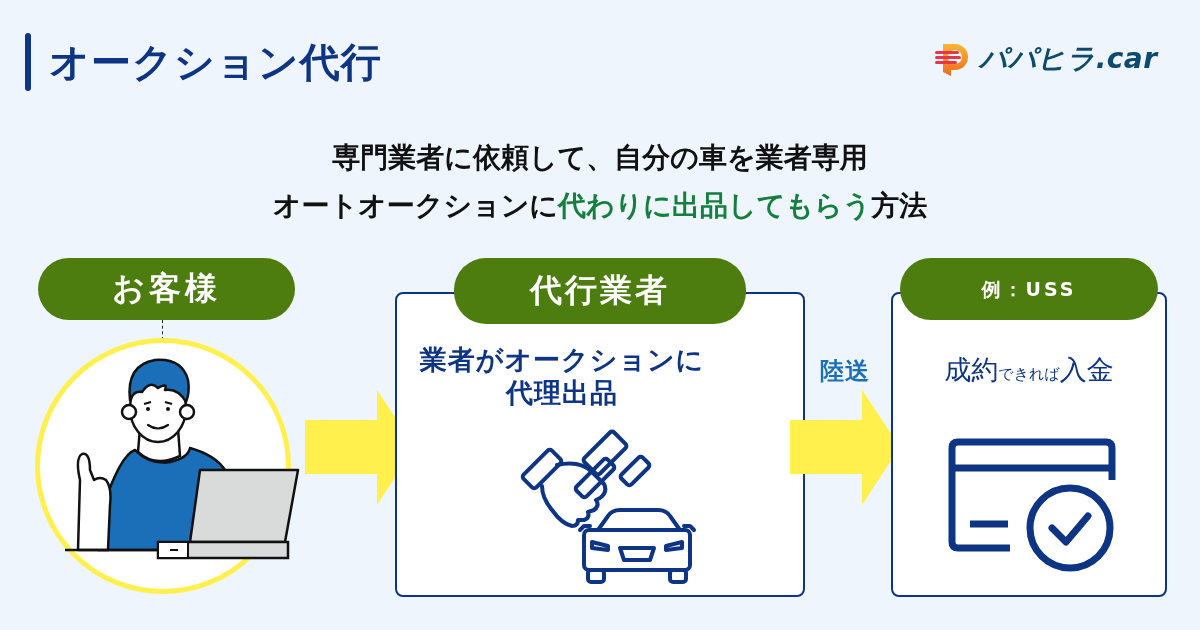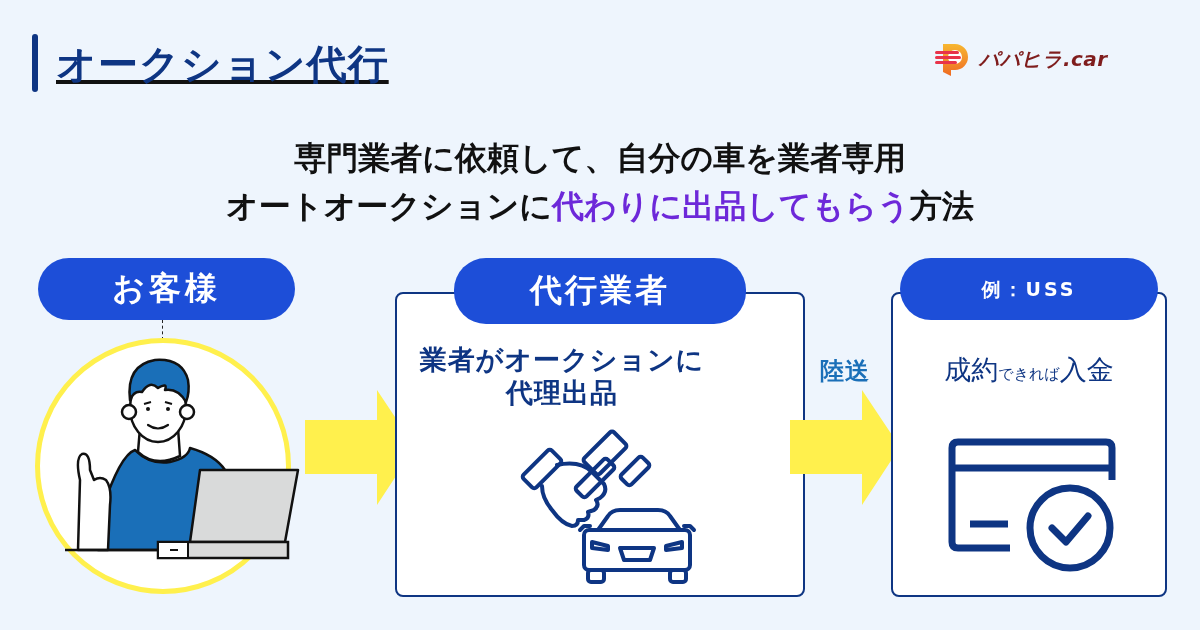--- a/index.html
+++ b/index.html
@@ -4,45 +4,45 @@
   <style>
     * { box-sizing: border-box; margin: 0; padding: 0; }
     html, body { width: 1200px; height: 630px; overflow: hidden; }
     body {
       background: #eef5fd;
       font-family: "DejaVu Sans", sans-serif;
       color: #111;
       position: relative;
     }
     .title-wrap {
-      position: absolute; left: 32px; top: 32px; height: 60px;
-      display: flex; align-items: flex-end; text-decoration: underline;
+      position: absolute; left: 25px; top: 32px; height: 60px;
+      display: flex; align-items: center;
     }
     .title-bar {
       width: 6px; height: 58px; background: #0e3583; border-radius: 3px; margin-right: 18px;
     }
     .title {
       font-size: 40px; font-weight: bold; color: #0e3583; letter-spacing: 1px;
     }
     .logo {
       position: absolute; left: 935px; top: 40px; display: flex; align-items: center;
     }
     .logo-mark { width: 36px; height: 38px; margin-right: 8px; }
     .logo-text {
-      font-size: 20px; font-weight: bold; color: #7f1d1d; font-style: italic; letter-spacing: 0.5px;
+      font-size: 28px; font-weight: bold; color: #0c4a6e; font-style: italic; letter-spacing: 0.5px;
     }
     .lead {
       position: absolute; left: 0; top: 134px; width: 1200px; text-align: center;
-      font-size: 32px; font-weight: bold; line-height: 48px; color: #111;
-    }
-    .lead .hl { color: #6d28d9; margin-top: 12px; }
+      font-size: 28px; font-weight: bold; line-height: 48px; color: #111;
+    }
+    .lead .hl { color: #15803d; margin-top: 12px; }
 
     
     .pill {
-      position: absolute; background: #1d4ed8; color: #fff; font-weight: bold;
+      position: absolute; background: #4d7c0f; color: #fff; font-weight: bold;
       border-radius: 32px; display: flex; align-items: center; justify-content: center;
       text-align: center;
     }
     .pill-customer { left: 38px; top: 258px; width: 257px; height: 62px; font-size: 32px; letter-spacing: 4px; }
     .dash-line {
       position: absolute; left: 162px; top: 320px; width: 0; height: 20px;
       border-left: 1.5px dashed #222;
     }
     .circle {
       position: absolute; left: 35px; top: 338px; width: 256px; height: 256px;

